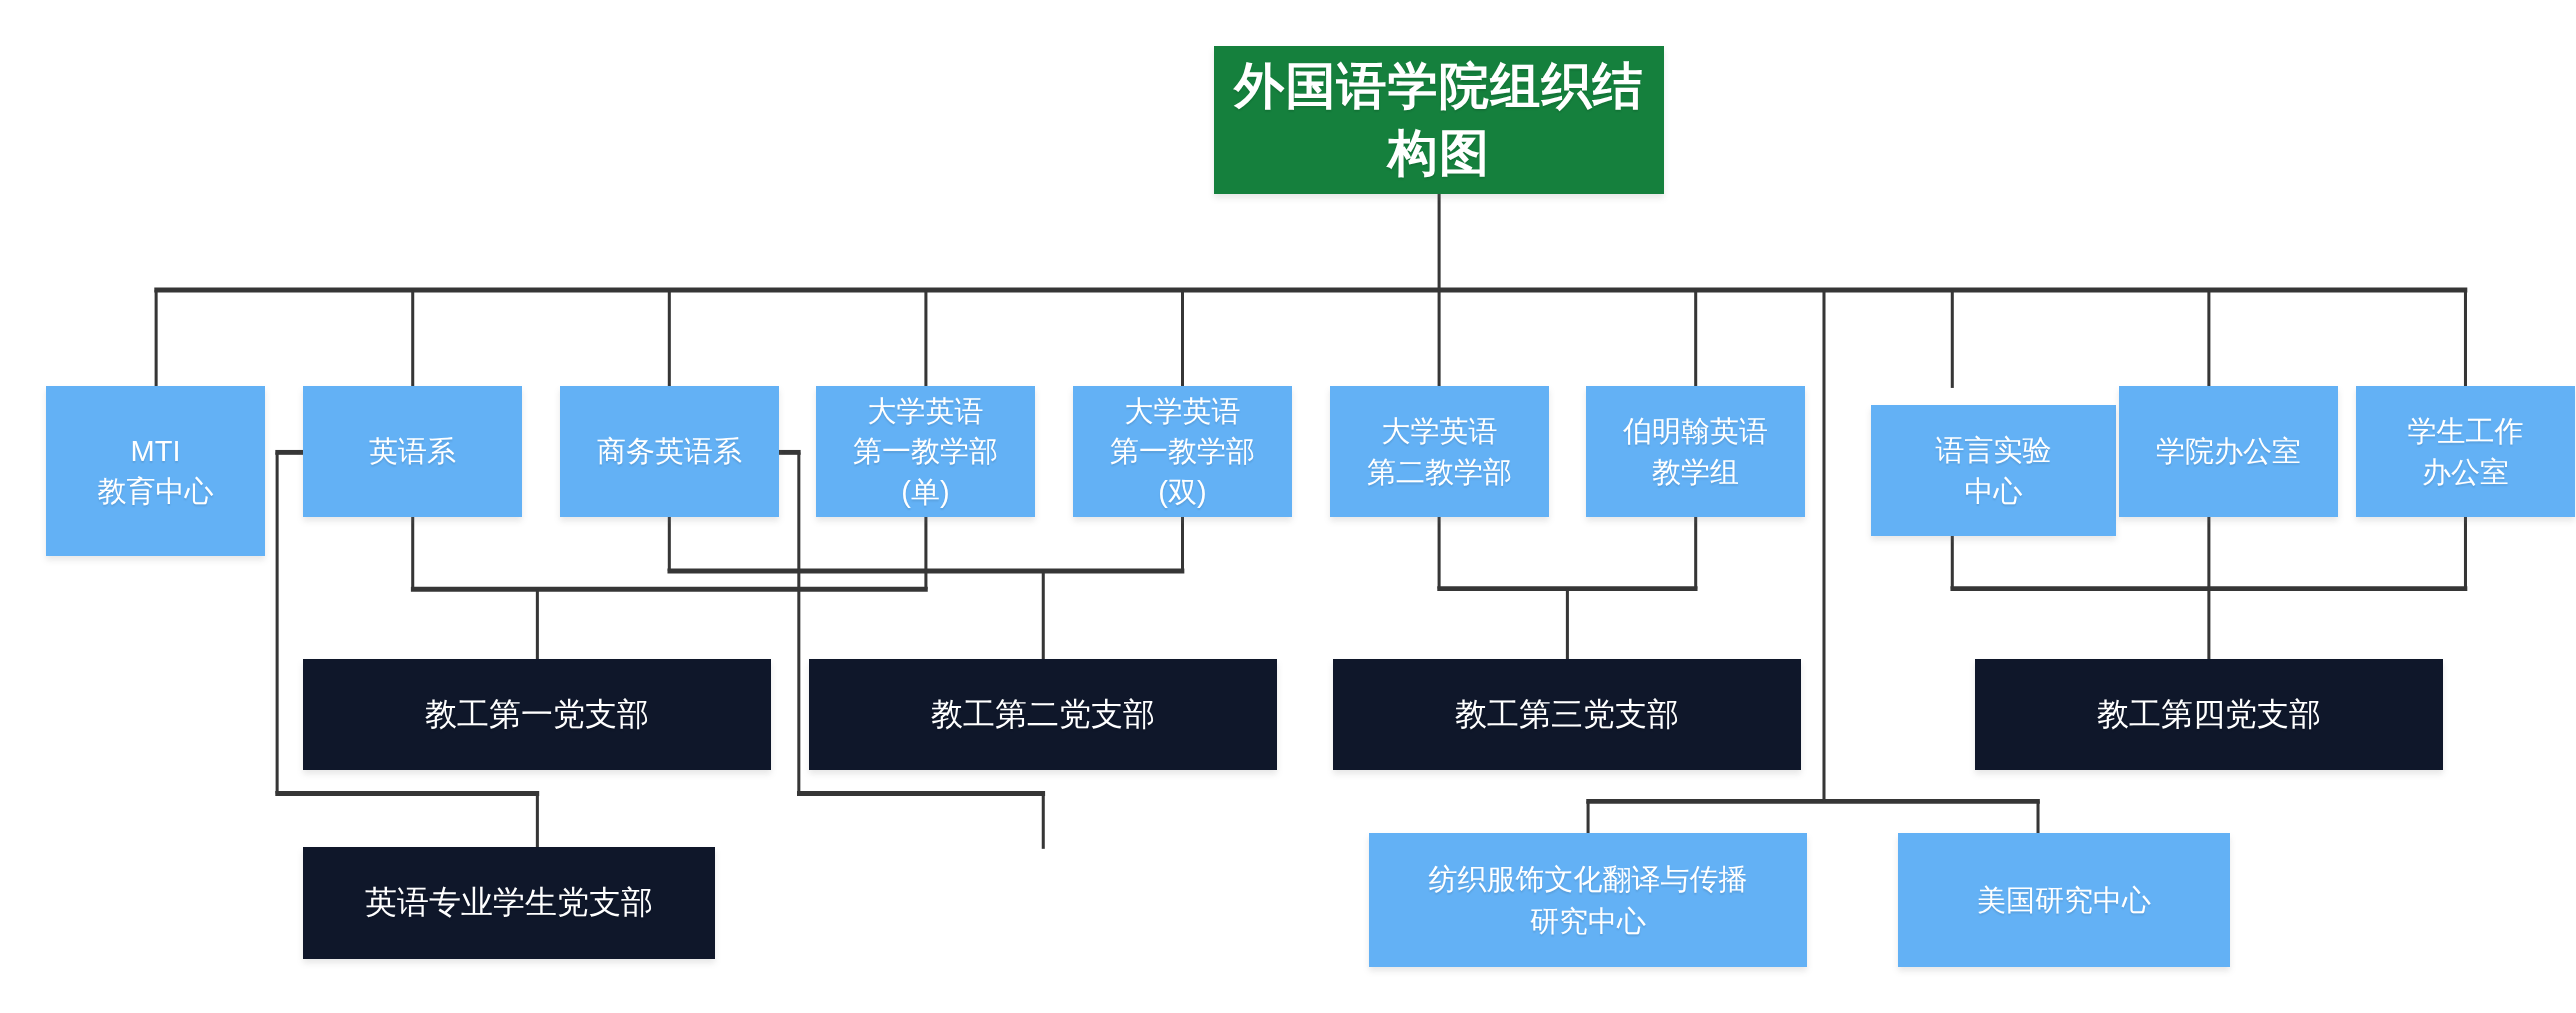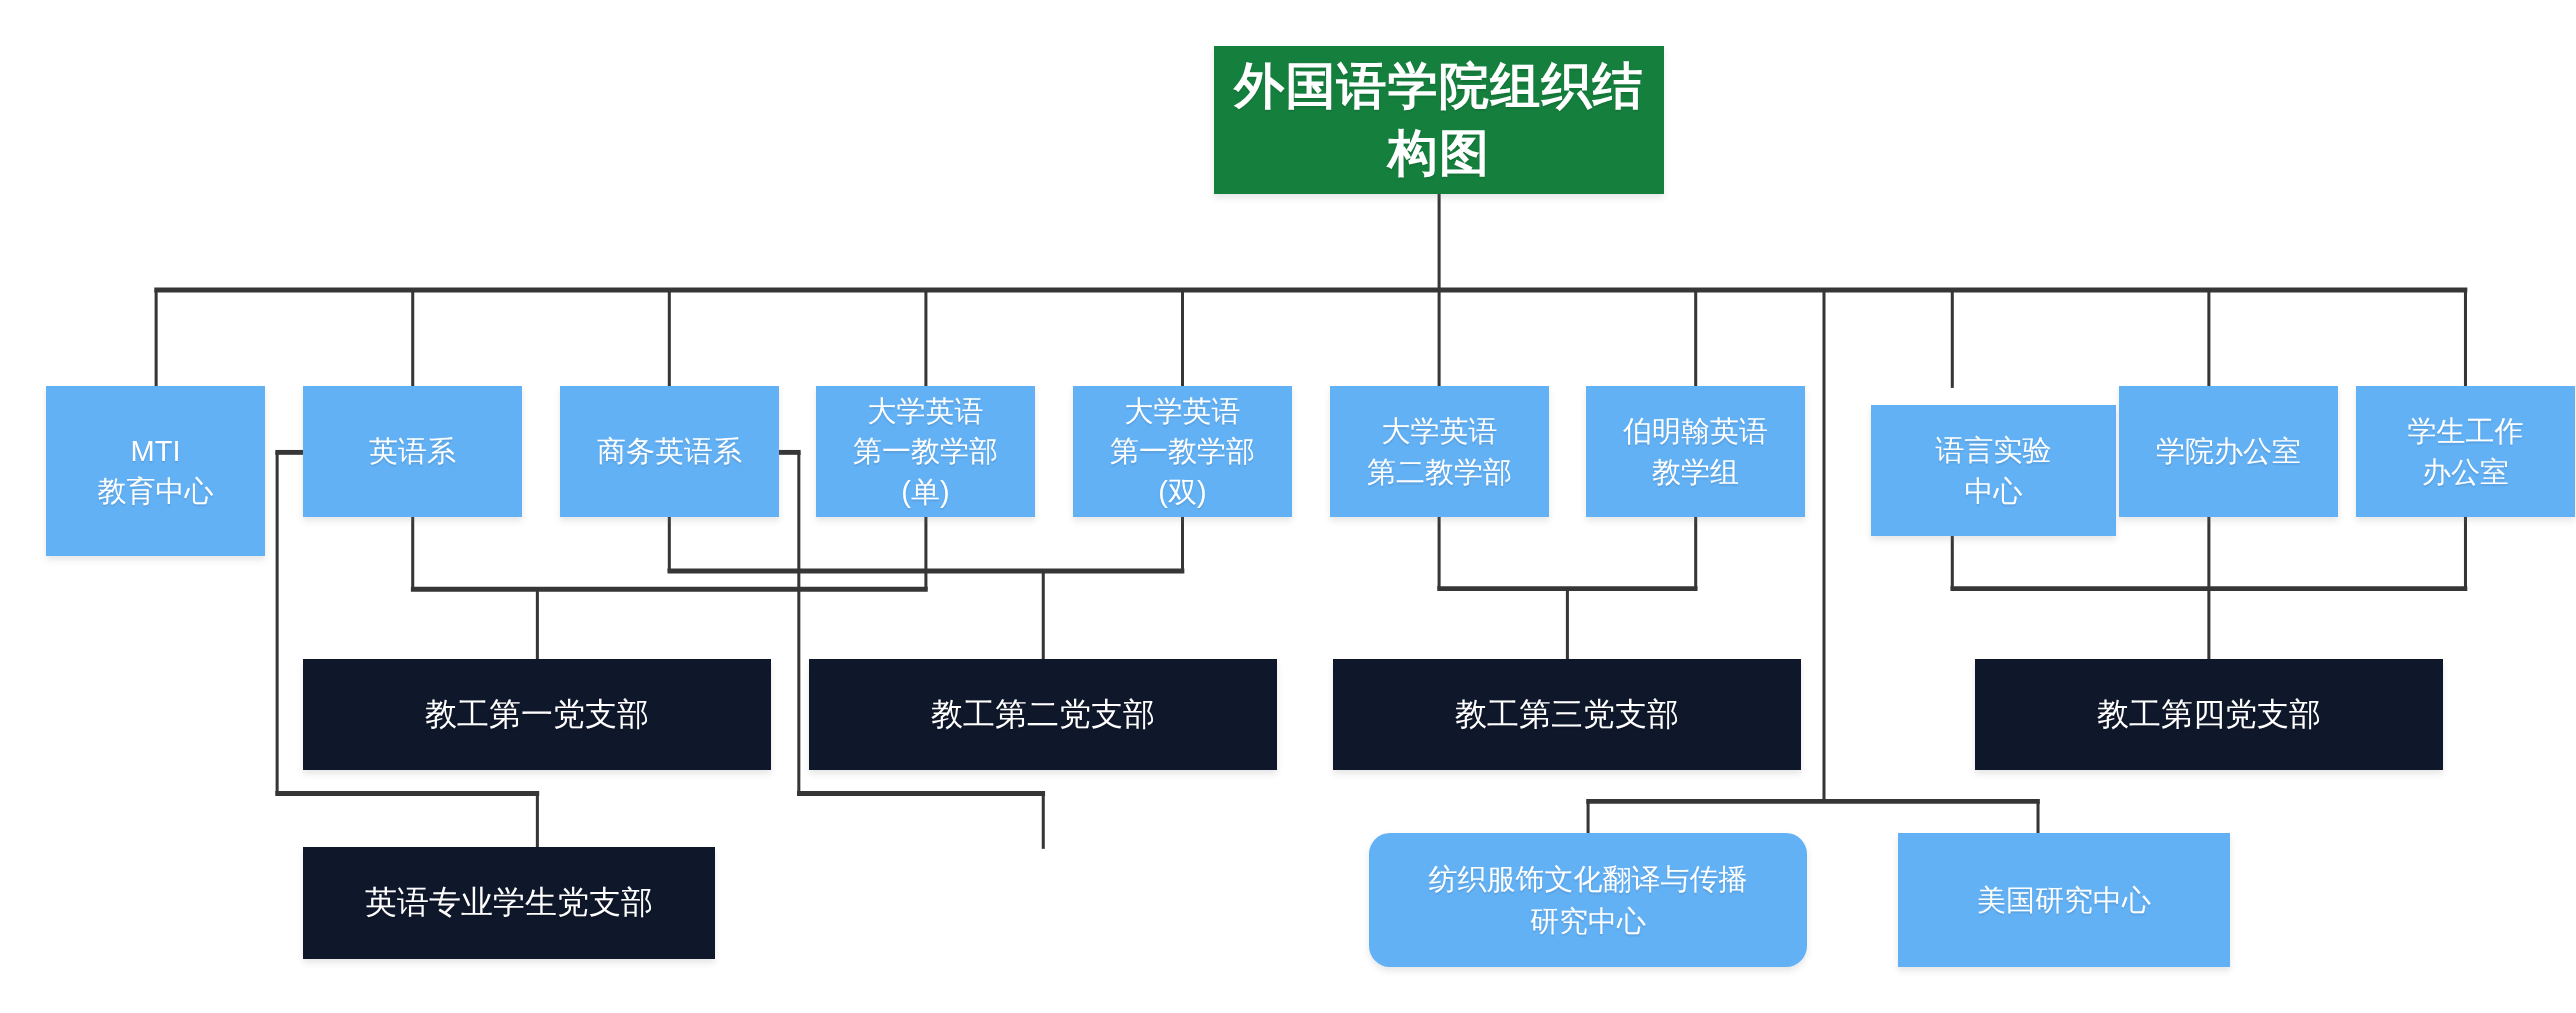--- a/index.html
+++ b/index.html
@@ -132,18 +132,18 @@
   <div class="node dept" style="left:2356px; top:386px; width:219px; height:131px;">学生工作
 办公室</div>
 
   <div class="node party" style="left:303px; top:659px; width:468px; height:111px;">教工第一党支部</div>
   <div class="node party" style="left:809px; top:659px; width:468px; height:111px;">教工第二党支部</div>
   <div class="node party" style="left:1333px; top:659px; width:468px; height:111px;">教工第三党支部</div>
   <div class="node party" style="left:1975px; top:659px; width:468px; height:111px;">教工第四党支部</div>
 
   <div class="node party" style="left:303px; top:847px; width:412px; height:112px;">英语专业学生党支部</div>
 
-  <div class="node center" style="left:1369px; top:833px; width:438px; height:134px;border-radius:21px;">纺织服饰文化翻译与传播
+  <div class="node center" style="left:1369px; top:833px; width:438px; height:134px;">纺织服饰文化翻译与传播
 研究中心</div>
   <div class="node center" style="left:1898px; top:833px; width:332px; height:134px;">美国研究中心</div>
 
 </div>
 
 
 </body></html>

